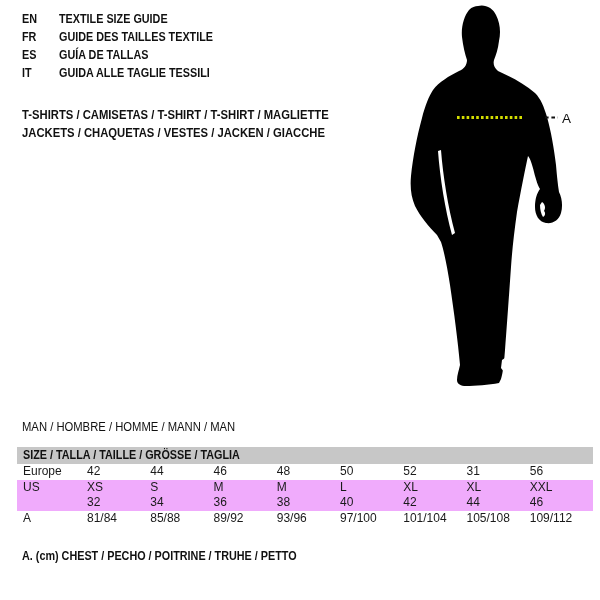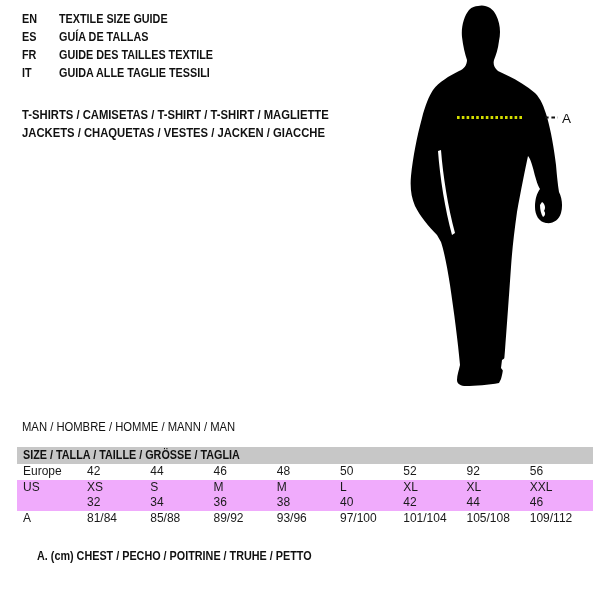--- a/index.html
+++ b/index.html
@@ -28,37 +28,37 @@
   .size-table-wrap { left:17px; top:447px; width:576px; }
   .size-table-header {
     background:#c7c7c7; height:17px; line-height:17px;
     font-weight:bold; font-size:12px; padding-left:6px;
   }
   table.size-table { width:100%; border-collapse:collapse; table-layout:fixed; font-size:12px; }
   table.size-table td { height:15.7px; line-height:15.7px; text-align:left; padding:0; color:#1a1a1a; }
   table.size-table td.row-label { text-align:left; padding-left:6px; }
   table.size-table tr.shaded { background:#f0abfc; }
 
-  .footnote { left:22px; top:549px; font-weight:bold; font-size:12px;margin-left:15px; }
+  .footnote { left:22px; top:549px; font-weight:bold; font-size:12px; }
 </style>
 </head>
 <body>
 
 <div class="abs lang-block">
   <div class="lang-row">
     <span class="lang-code"><span class="cond">EN</span></span>
     <span class="cond">TEXTILE SIZE GUIDE</span>
   </div>
   <div class="lang-row">
+    <span class="lang-code"><span class="cond">FR</span></span>
+    <span class="cond">GUIDE DES TAILLES TEXTILE</span>
+  </div>
+  <div class="lang-row">
     <span class="lang-code"><span class="cond">ES</span></span>
     <span class="cond">GUÍA DE TALLAS</span>
-  </div>
-  <div class="lang-row">
-    <span class="lang-code"><span class="cond">FR</span></span>
-    <span class="cond">GUIDE DES TAILLES TEXTILE</span>
   </div>
   <div class="lang-row">
     <span class="lang-code"><span class="cond">IT</span></span>
     <span class="cond">GUIDA ALLE TAGLIE TESSILI</span>
   </div>
 </div>
 
 <div class="abs cat-block">
   <div><span class="cond">T-SHIRTS / CAMISETAS / T-SHIRT / T-SHIRT / MAGLIETTE</span></div>
   <div><span class="cond">JACKETS / CHAQUETAS / VESTES / JACKEN / GIACCHE</span></div>
@@ -135,21 +135,21 @@
     </colgroup>
     <tbody>
       <tr>
         <td class="row-label">Europe</td>
         <td>42</td>
         <td>44</td>
         <td>46</td>
         <td>48</td>
         <td>50</td>
         <td>52</td>
-        <td>92</td>
+        <td>31</td>
         <td>56</td>
       </tr>
       <tr class="shaded">
         <td class="row-label">US</td>
         <td>XS</td>
         <td>S</td>
         <td>M</td>
         <td>M</td>
         <td>L</td>
         <td>XL</td>

